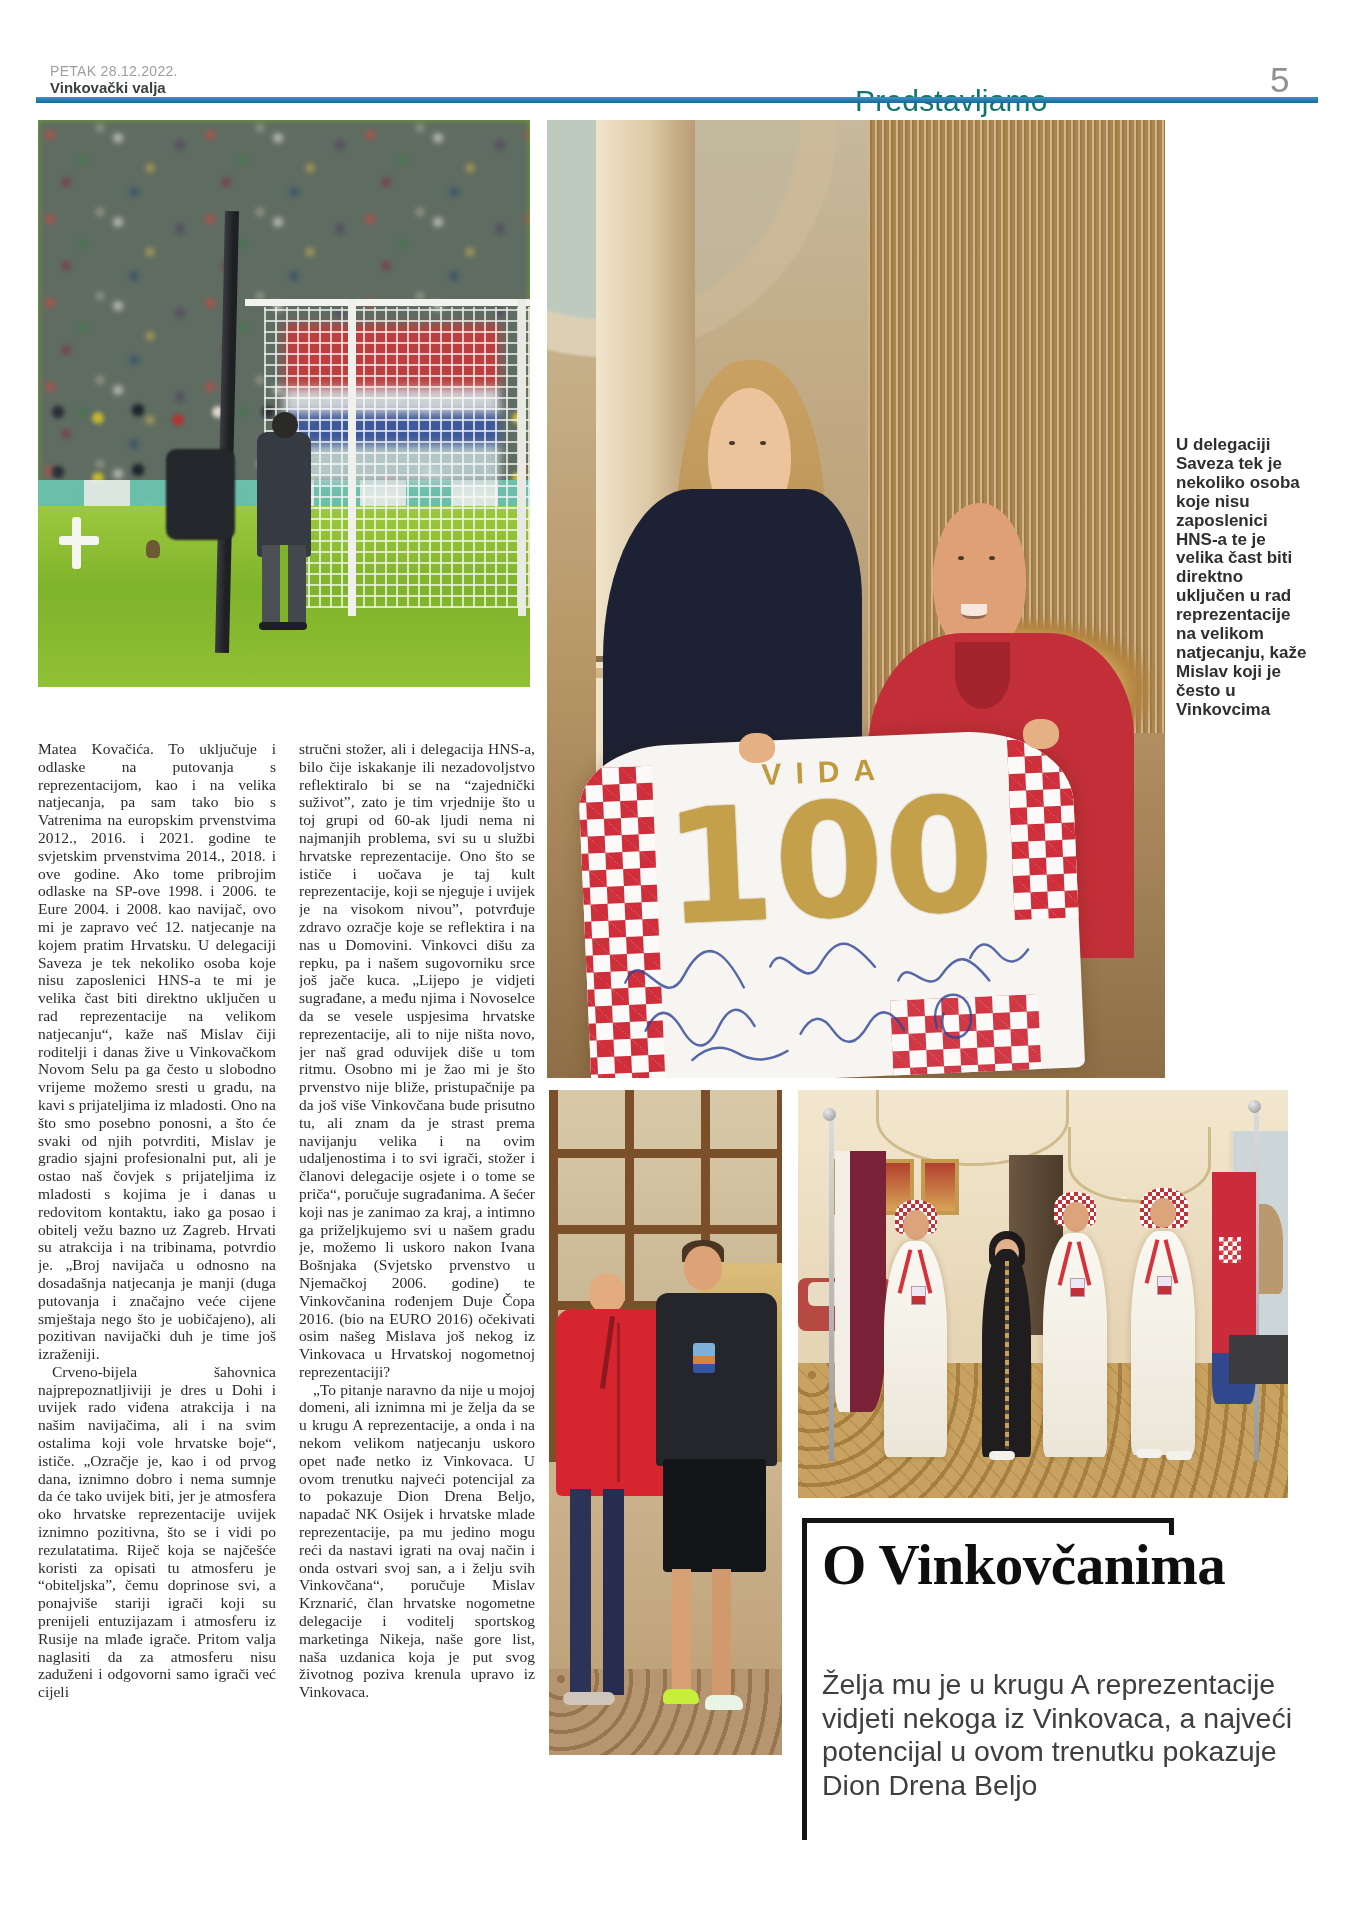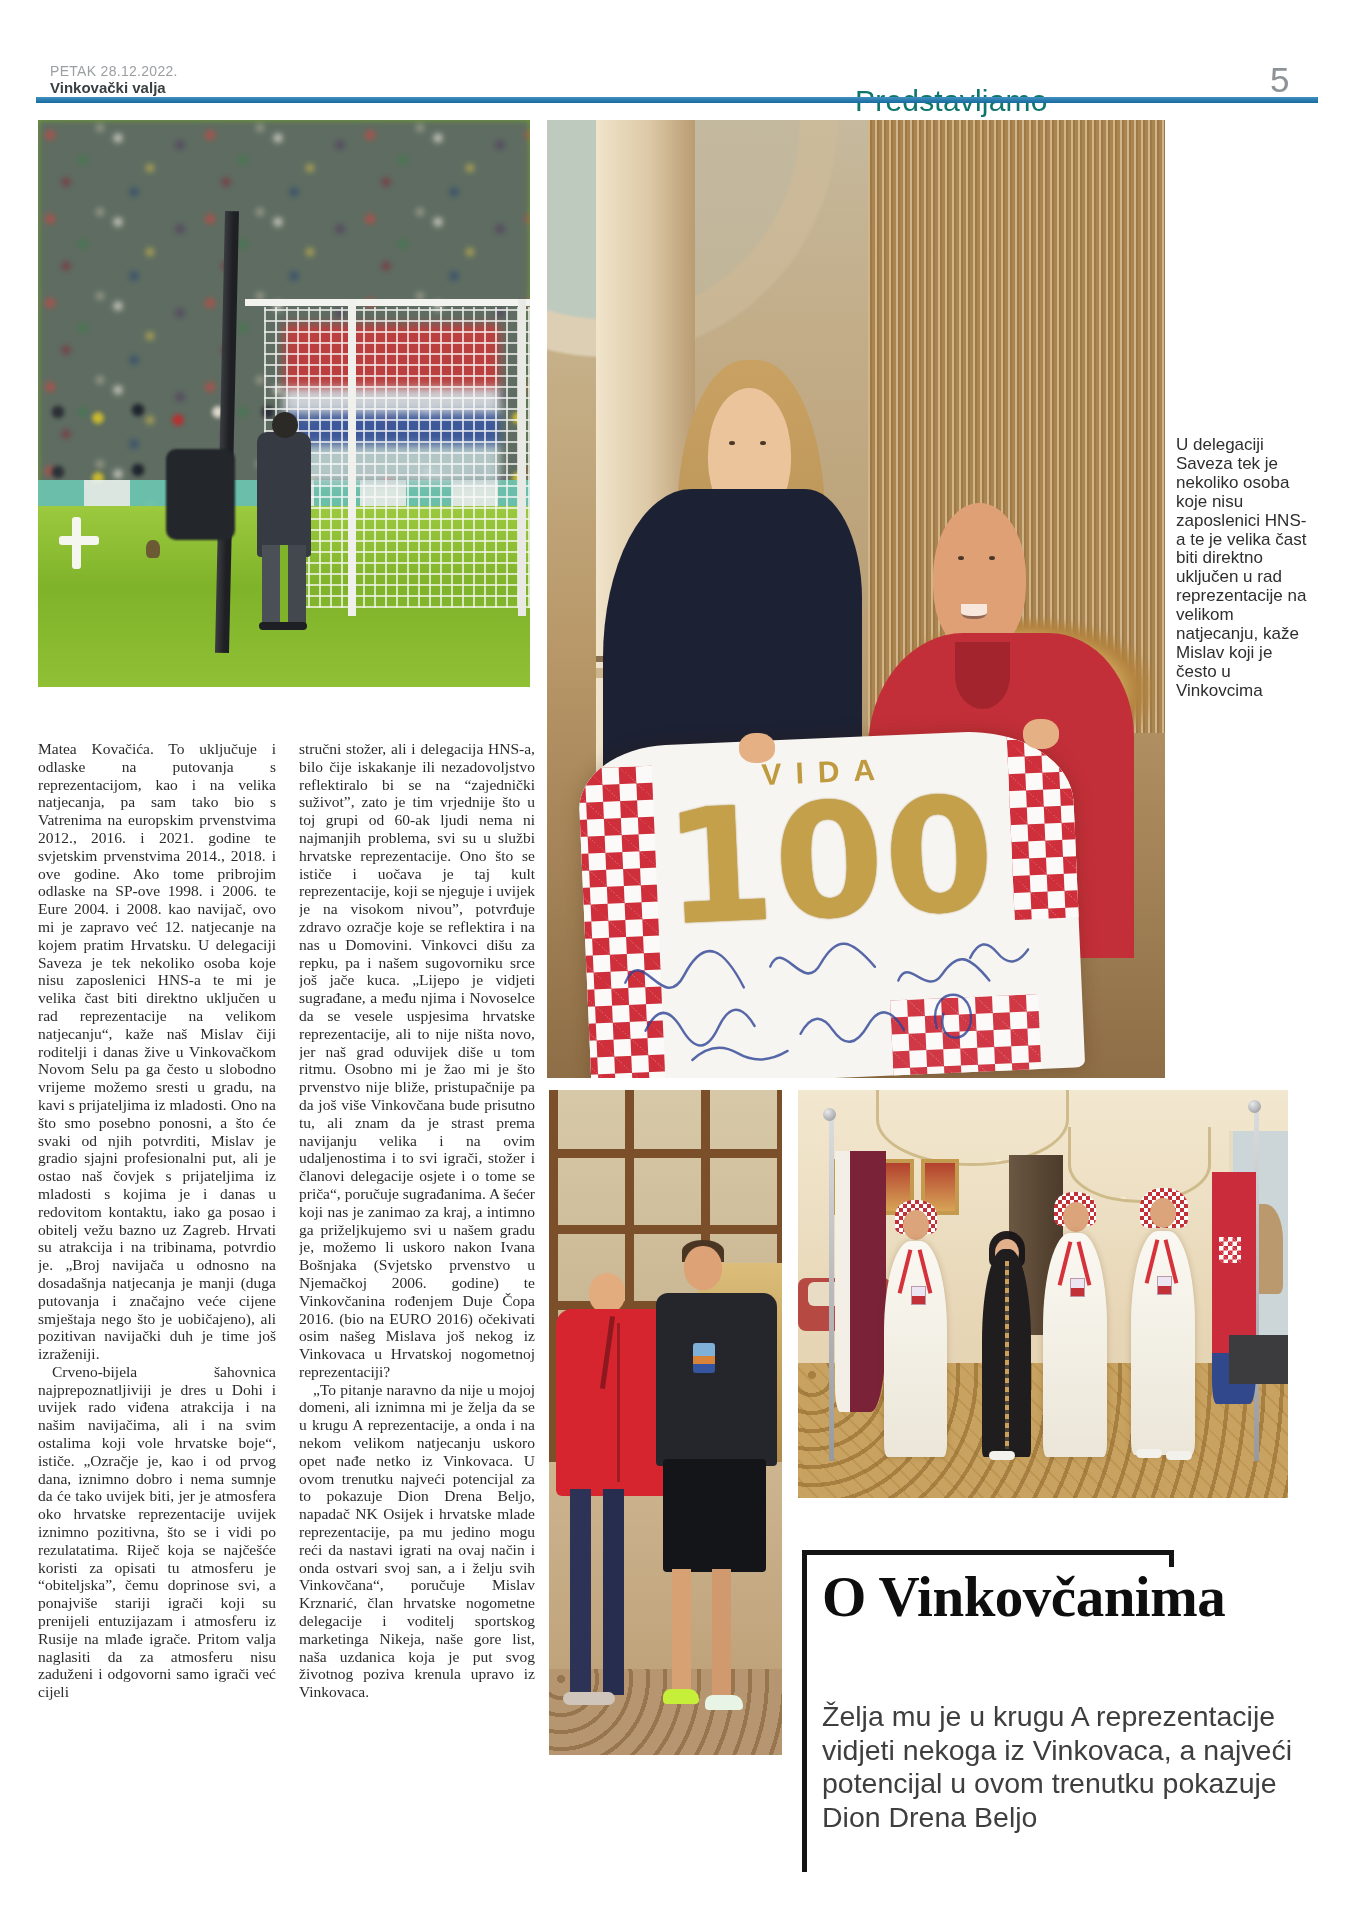--- a/index.html
+++ b/index.html
@@ -184,33 +184,33 @@
   .badge{width:13px;height:17px;background:linear-gradient(#ece5f2 0 55%,#c23038 55%);border:1px solid #b9a;}
   .gr-woman{left:37.5%;top:39%;width:10%;height:51%;background:#201d1f;border-radius:44% 44% 4% 4%;}
   .gr-wface{left:40.2%;top:36.5%;width:24px;height:28px;background:#e2b18c;border-radius:50%;}
   .gr-whood{left:39%;top:34.5%;width:36px;height:36px;border-radius:50% 50% 20% 20%;
     background:rgba(25,22,24,.96);z-index:0;}
   .gr-trim{width:4px;background:repeating-linear-gradient(#caa05a 0 5px,#4c4436 5px 9px);}
   .gr-shoe-w{width:26px;height:9px;background:#f3f1ec;border-radius:5px;}
 
   
   .pull-quote{left:1176px;top:436px;width:134px;font-size:17px;line-height:18.9px;
-    font-weight:400;color:#2e2e2e;font-family:"Liberation Sans",sans-serif;}
+    font-weight:700;color:#2e2e2e;font-family:"Liberation Sans",sans-serif;}
 
   
   .bodycol{top:740px;height:1115px;overflow:hidden;color:#2b2b2b;
     font-family:"Liberation Serif","DejaVu Serif",serif;font-size:15.5px;line-height:17.8px;
     text-align:justify;}
   .col1{left:38px;width:238px;}
   .col2{left:299px;width:236px;}
   .bodycol p{margin:0;}
   .bodycol p + p{text-indent:14px;}
 
   
-  .hl-box{left:802px;top:1518px;width:516px;height:330px;margin-top:32px;}
+  .hl-box{left:802px;top:1518px;width:516px;height:330px;}
   .hl-rule-top{left:0;top:0;width:372px;height:5px;background:#141414;}
   .hl-rule-stub{left:367px;top:0;width:5px;height:17px;background:#141414;}
   .hl-rule-left{left:0;top:0;width:5px;height:322px;background:#141414;}
   .hl-title{left:20px;top:16px;width:480px;font-family:"Liberation Serif","DejaVu Serif",serif;
     font-weight:700;color:#0e0e0e;font-size:57px;line-height:61px;letter-spacing:-.5px;}
   .hl-deck{left:20px;top:150px;width:478px;font-family:"Liberation Sans",sans-serif;
     color:#3e3e3e;font-size:28.5px;line-height:33.5px;}
 </style>
 </head>
 <body>

